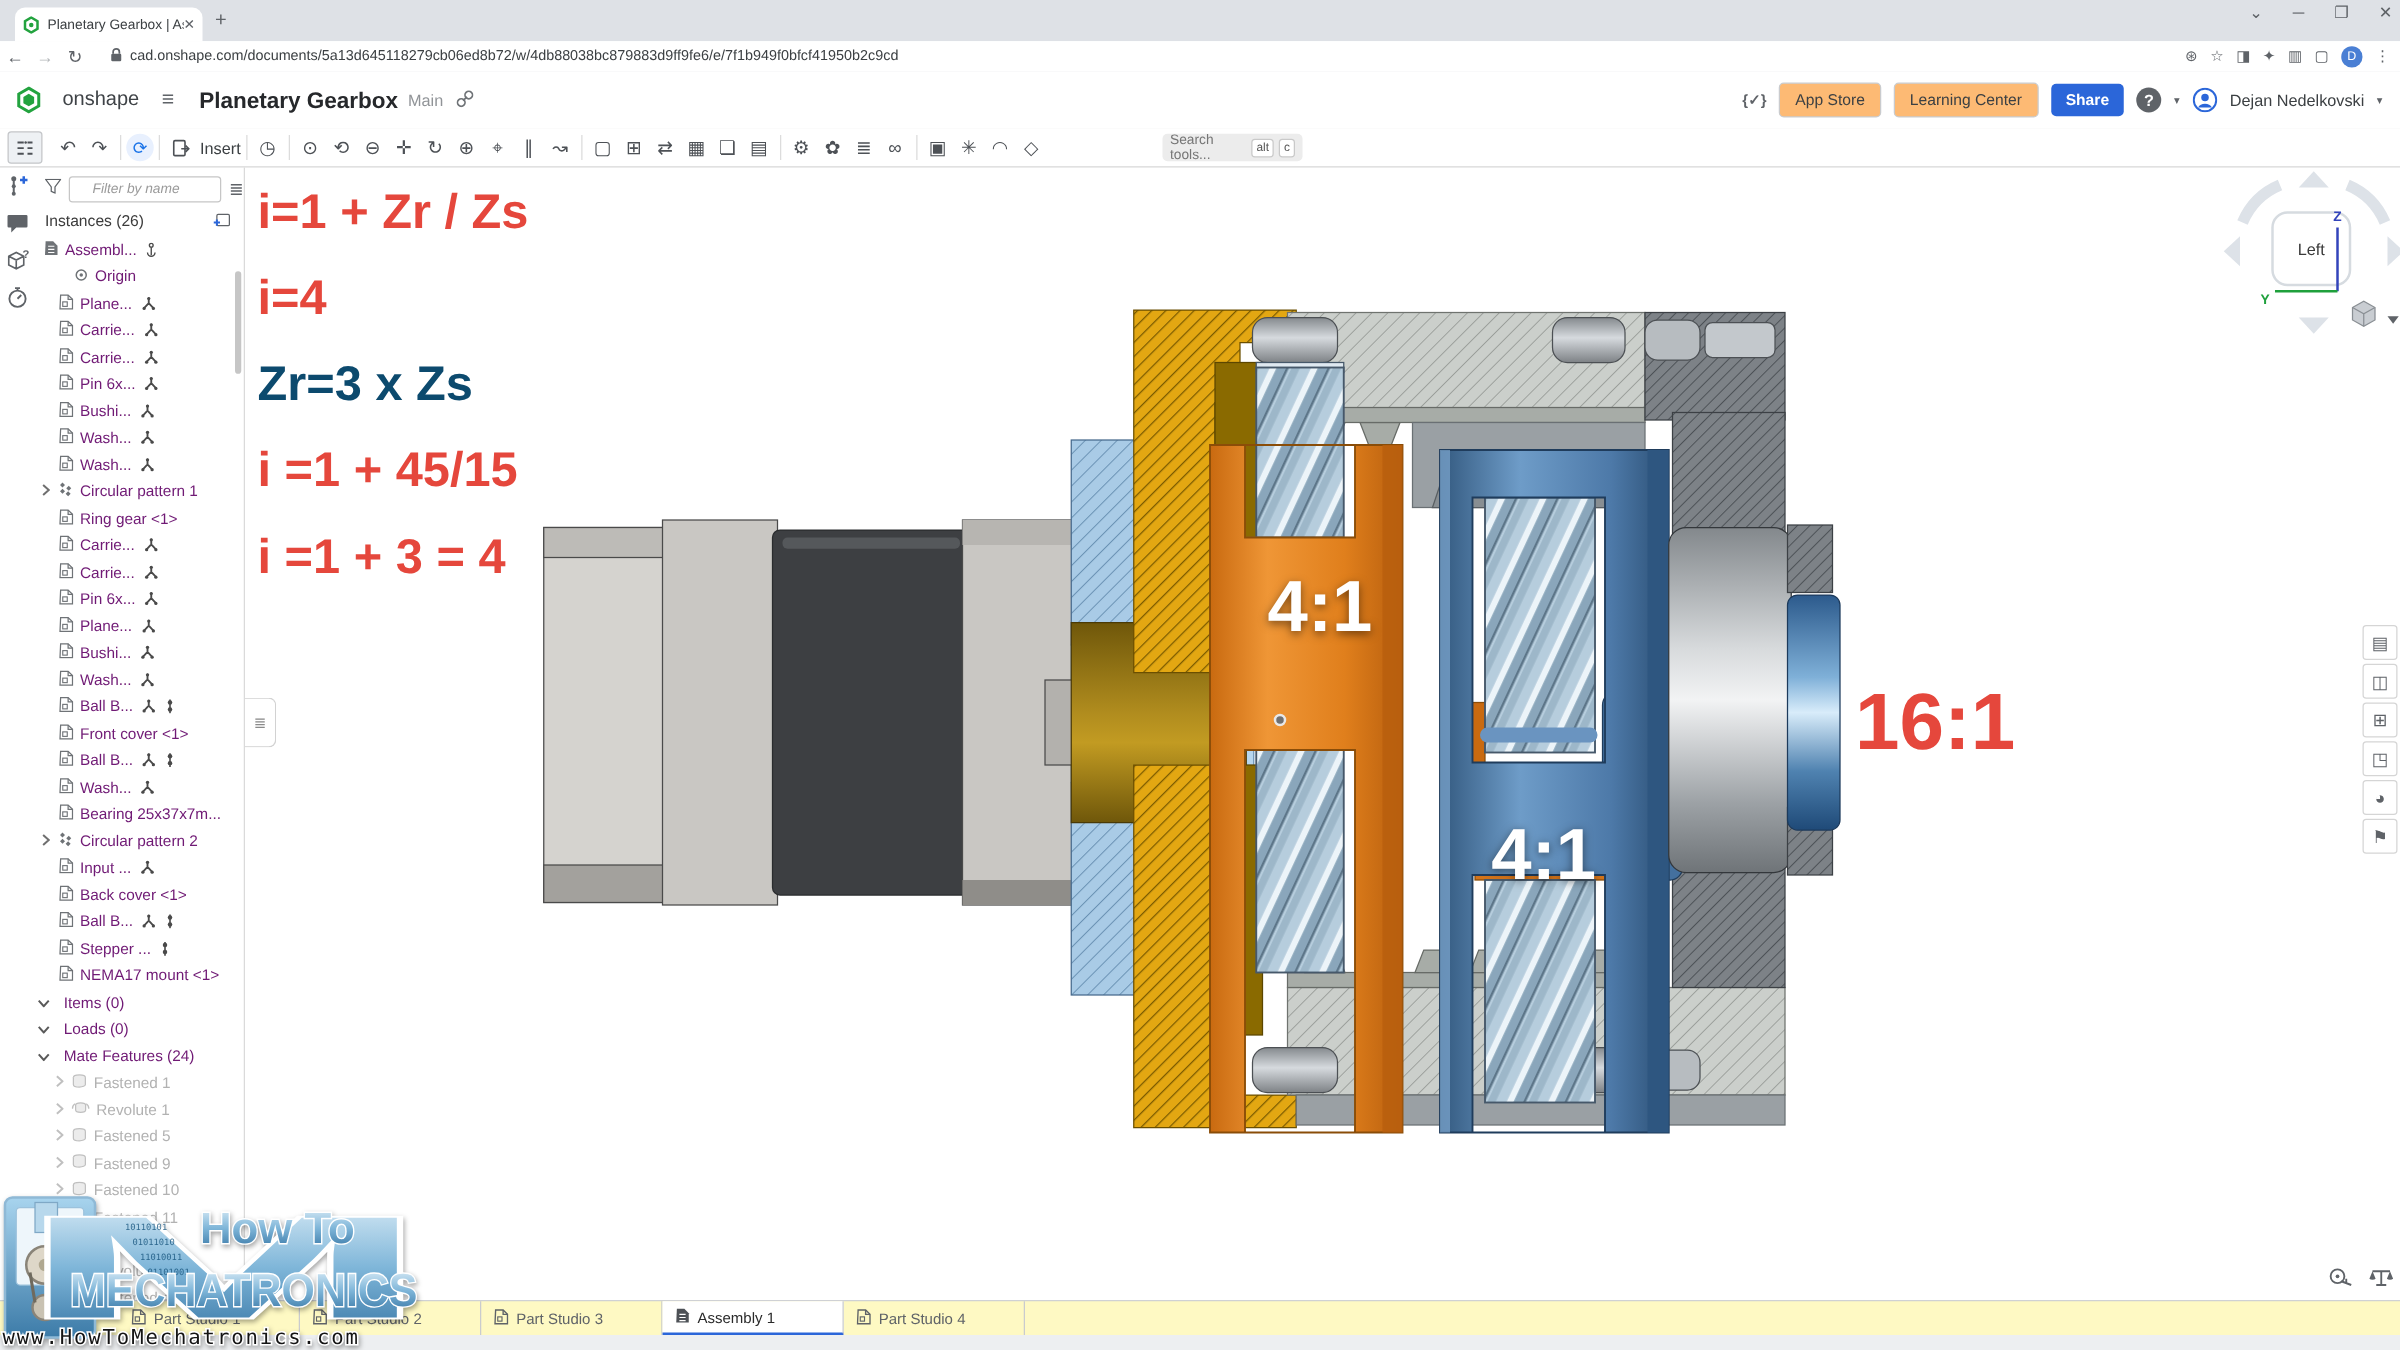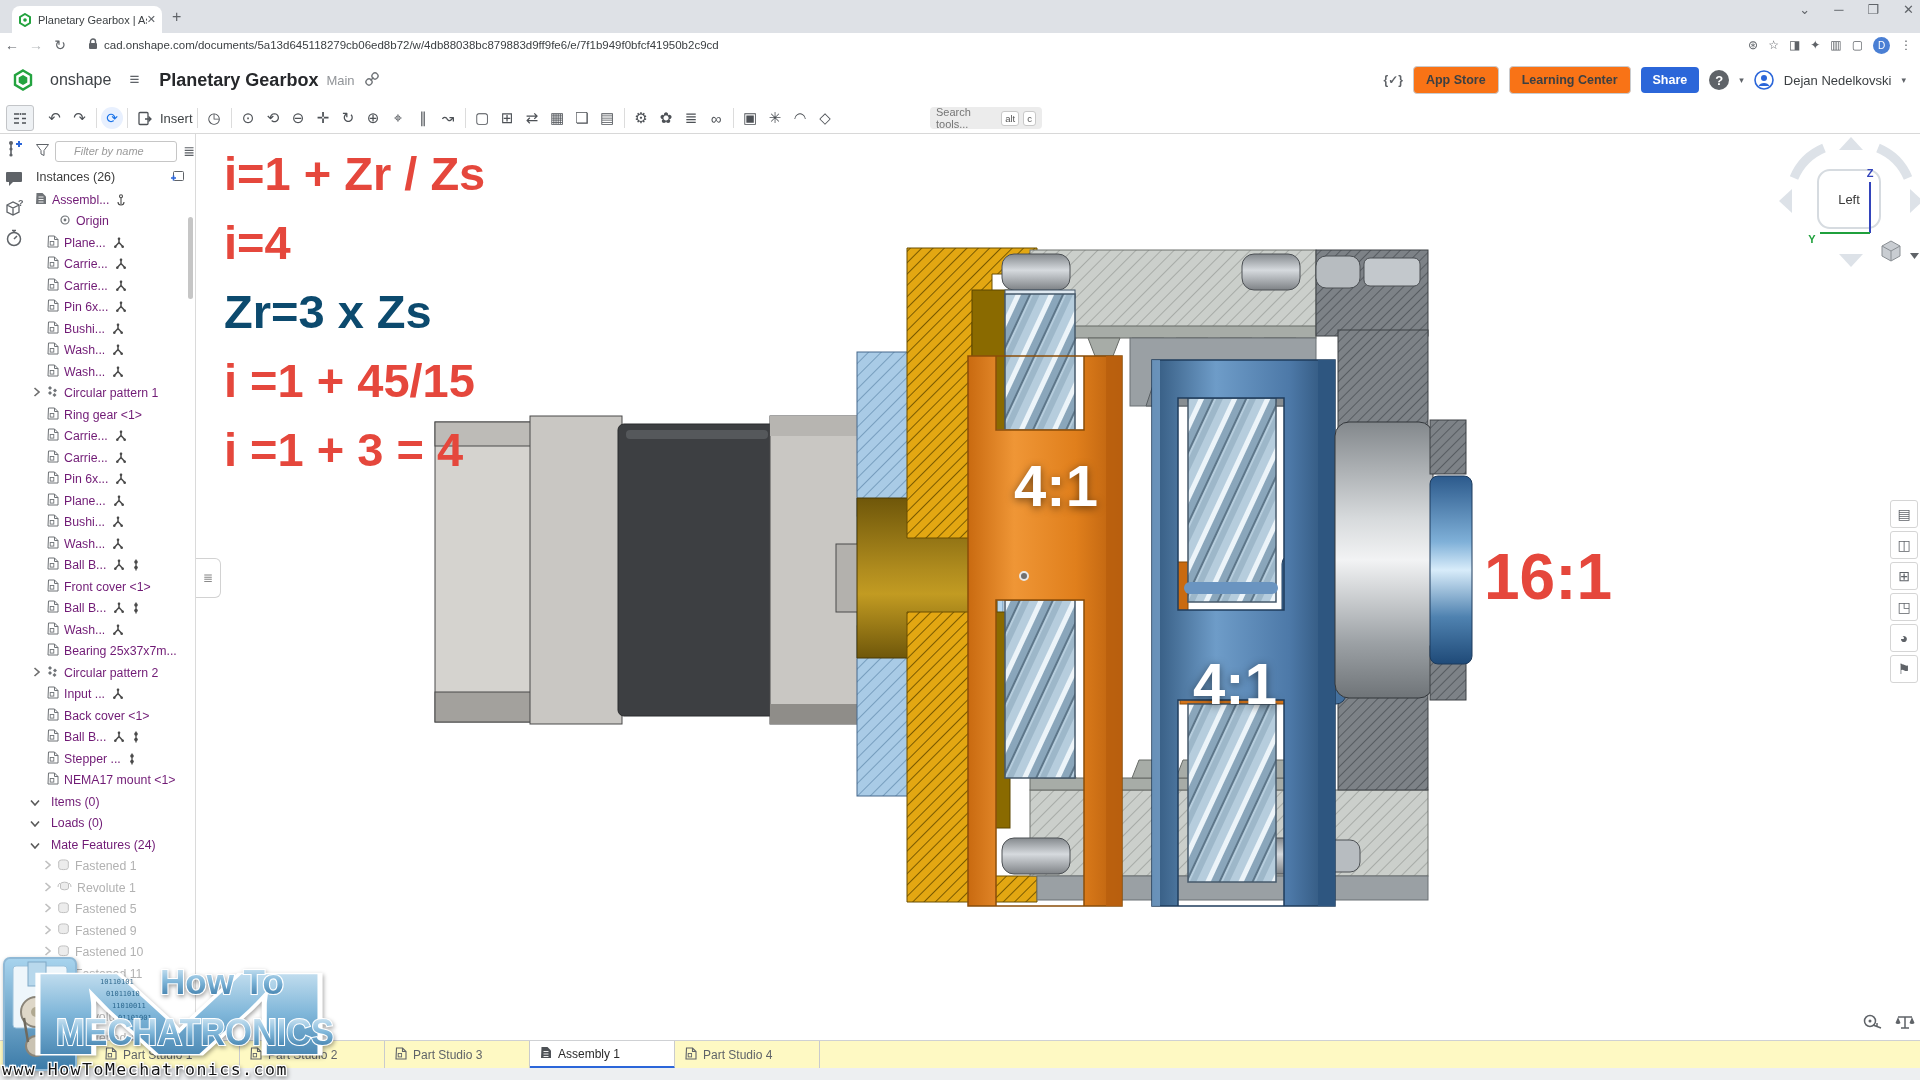--- a/index.html
+++ b/index.html
@@ -20,21 +20,21 @@
   .uava{width:17px;height:17px;border-radius:50%;background:#4a7fd4;color:#fff;font-size:10px;
         display:flex;align-items:center;justify-content:center;}
   
   #osheader{left:0;top:57px;width:1920px;height:46px;background:#fff;border-bottom:1px solid #ececec;
             display:flex;align-items:center;}
   #oslogotext{font-size:16px;color:#3f4347;font-weight:500;margin-left:16px;}
   #hamb{margin-left:18px;font-size:17px;color:#5f6368;}
   #doctitle{margin-left:20px;font-size:18px;font-weight:bold;color:#26282b;}
   #wsname{margin-left:8px;font-size:13px;color:#919498;}
   .hdrbtn{border:1px solid #c9cbce;border-radius:4px;height:26px;padding:0 12px;display:flex;align-items:center;
-          font-size:12.5px;color:#3c4043;background:#f97316;font-weight:bold;}
+          font-size:12.5px;color:#3c4043;background:#fdba74;}
   #sharebtn{border:none;color:#fff;font-weight:bold;}
   .hdr-right{position:absolute;right:14px;display:flex;align-items:center;gap:10px;}
   #helpc{width:20px;height:20px;border-radius:50%;background:#5f6368;color:#fff;font-size:13px;font-weight:bold;
          display:flex;align-items:center;justify-content:center;}
   #uname{font-size:13px;color:#3c4043;}
   .caret{font-size:9px;color:#5f6368;}
   
   #ostoolbar{left:0;top:103px;width:1920px;height:30px;background:#fff;border-bottom:1px solid #d8d8d8;
              display:flex;align-items:center;}
   .ticon{width:25px;height:24px;display:flex;align-items:center;justify-content:center;font-size:15px;color:#4d5156;}
@@ -56,21 +56,21 @@
   #filterinput{width:100px;height:19px;border:1px solid #c6c6c6;border-radius:3px;font-size:11px;font-style:italic;
                color:#9a9a9a;display:flex;align-items:center;padding:0 18px;}
   #instrow{display:flex;align-items:center;height:24px;font-size:12.5px;color:#3c3c3c;padding-left:8px;}
   .trow{display:flex;align-items:center;height:21.5px;font-size:12.3px;color:#701a75;white-space:nowrap;}
   .trow.gray{color:#b2b2b2;}
   .trow .lbl{margin-left:5px;}
   .trow .ext{margin-left:7px;display:flex;align-items:center;}
   #treescroll{position:absolute;right:2px;top:84px;width:5px;height:82px;background:#c6c6c6;border-radius:3px;}
   
   #viewport{left:196px;top:133px;width:1724px;height:907px;background:#fff;}
-  .formula{left:224px;font-weight:bold;font-size:47px;color:#e5473c;letter-spacing:0;line-height:1;}
+  .formula{left:206px;font-weight:bold;font-size:39px;color:#e5473c;letter-spacing:0;line-height:1;}
   .ratio{font-weight:bold;color:#fff;text-align:center;text-shadow:0 2px 8px rgba(0,0,0,.5);}
   #ratio-total{color:#e5473c;font-weight:bold;text-shadow:none;}
   #collapse-handle{left:196px;top:558px;width:24px;height:38px;background:#fff;border:1px solid #d2d2d2;border-left:none;
                    border-radius:0 6px 6px 0;display:flex;align-items:center;justify-content:center;color:#8a8a8a;font-size:12px;}
   .rpanelbox{width:26px;height:26px;background:#fff;border:1px solid #d5d5d5;border-radius:3px;margin-bottom:3px;
              display:flex;align-items:center;justify-content:center;font-size:14px;color:#5f6368;}
   
   #tabbar{left:0;top:1040px;width:1920px;height:28px;background:#fef9c3;border-top:1px solid #cfd1d4;display:flex;align-items:stretch;}
   .dtab{width:145px;display:flex;align-items:center;padding-left:10px;box-sizing:border-box;font-size:12px;color:#5f6368;
         border-right:1px solid #c9cbce;}

